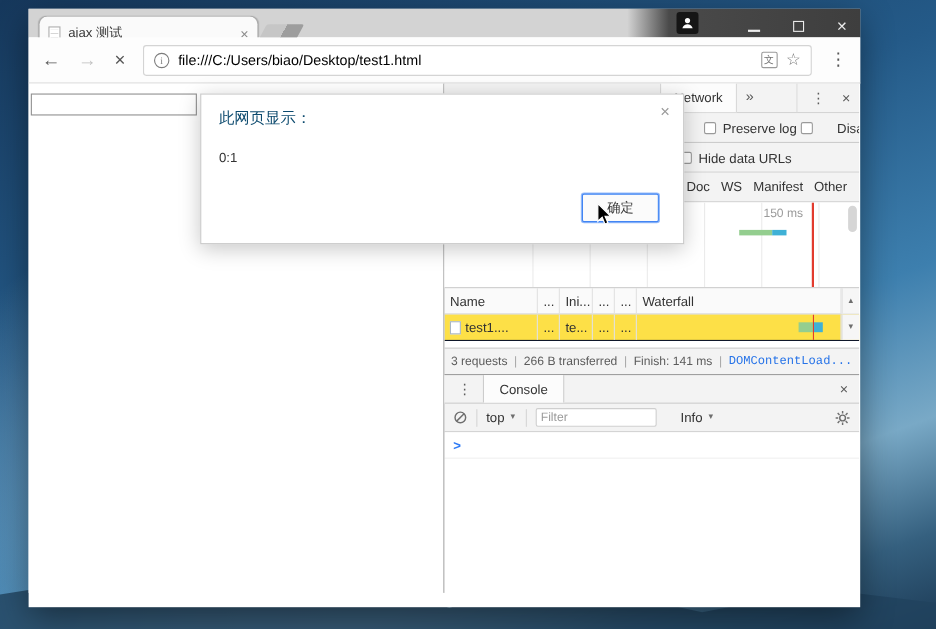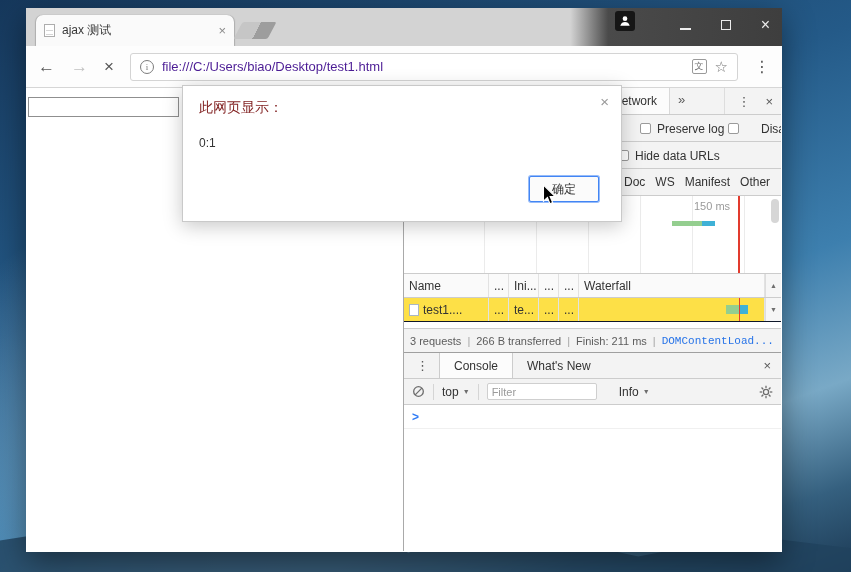--- a/index.html
+++ b/index.html
@@ -11,21 +11,21 @@
       radial-gradient(ellipse at 30% 78%, rgba(170,205,225,.85) 0%, rgba(170,205,225,0) 42%),
       linear-gradient(160deg, #16385c 0%, #245a88 38%, #3d7fae 62%, #79a9c6 78%, #35607f 90%, #1c3a55 100%);
   }
   .mountains { position: absolute; left: 0; bottom: 0; width: 100%; height: 70px; background: #21425e; opacity: .8;
     clip-path: polygon(0 100%, 0 55%, 12% 32%, 22% 68%, 35% 30%, 48% 72%, 60% 38%, 75% 78%, 88% 48%, 100% 66%, 100% 100%); }
 
   
   .window { position: absolute; left: 26px; top: 8px; width: 756px; height: 544px; background: #fff;
     box-shadow: 0 10px 30px rgba(0,0,0,.45); z-index: 2; }
 
-  .tabstrip { position: relative; height: 38px;
+  .tabstrip { position: relative; height: 26px;
     background: linear-gradient(90deg, #d3d3d3 0%, #d3d3d3 72%, #4a4a4a 77%, #3e3e3e 100%); }
   .tab { position: absolute; left: 10px; top: 7px; width: 198px; height: 31px; background: #fafafa;
     border-radius: 7px 7px 0 0; display: flex; align-items: center; padding: 0 8px; gap: 7px;
     box-shadow: -1px 0 1px rgba(0,0,0,.18), 1px 0 1px rgba(0,0,0,.18); }
   .doc-icon { width: 11px; height: 13px; border: 1px solid #adadad; background: #fff; flex: none;
     background-image: repeating-linear-gradient(180deg, transparent 0 3px, #d6d6d6 3px 4px); background-size: 7px 9px; background-position: 1px 2px; background-repeat: no-repeat; }
   .tab-title { flex: 1; font-size: 12px; color: #383838; white-space: nowrap; overflow: hidden; }
   .tab-close { font-size: 13px; color: #8b8b8b; line-height: 1; }
   .newtab { position: absolute; left: 212px; top: 14px; width: 34px; height: 17px;
     background: linear-gradient(90deg, #c6c6c6 0 55%, #9d9d9d 55%); transform: skewX(-28deg); border-radius: 2px; }
@@ -38,21 +38,21 @@
 
   .toolbar { position: relative; height: 42px; background: #fdfdfd; border-bottom: 1px solid #d6d6d6;
     display: flex; align-items: center; padding: 0 12px; gap: 16px; }
   .nav-glyph { font-size: 17px; color: #565656; line-height: 1; }
   .nav-glyph.disabled { color: #c1c1c1; }
   .omnibox { flex: 1; height: 28px; border: 1px solid #d4d4d4; border-radius: 3px; background: #fff;
     display: flex; align-items: center; padding: 0 9px; gap: 8px; min-width: 0; }
   .info-icon { width: 14px; height: 14px; border: 1px solid #7c7c7c; border-radius: 50%; flex: none;
     display: flex; align-items: center; justify-content: center; color: #7c7c7c; }
   .info-icon::after { content: "i"; font-size: 9px; font-family: "Liberation Serif", serif; }
-  .url-text { flex: 1; font-size: 13px; color: #4c1d95; white-space: nowrap; overflow: hidden; }
+  .url-text { flex: 1; font-size: 13px; color: #000000; white-space: nowrap; overflow: hidden; }
   .translate-icon { width: 15px; height: 15px; border: 1px solid #9a9a9a; border-radius: 2px; flex: none;
     display: flex; align-items: center; justify-content: center; color: #6f6f6f; background: #fff; }
   .translate-icon::after { content: "文"; font-size: 9px; }
   .star-glyph { font-size: 15px; color: #767676; line-height: 1; }
   .menu-dots { font-size: 16px; color: #565656; line-height: 1; }
 
   
   .content { display: flex; height: 463px; }
   .page-pane { width: 378px; background: #fff; border-right: 1px solid #a9a9a9; position: relative; }
   .page-input { position: absolute; left: 2px; top: 9px; width: 151px; height: 20px; border: 1px solid #8f8f8f;
@@ -115,21 +115,21 @@
   .filter-input::placeholder { color: #9a9a9a; }
   .tb-spacer { flex: 1; }
 
   .dt-console-out { flex: 1; background: #fff; }
   .prompt-row { height: 24px; border-bottom: 1px solid #f0f0f0; display: flex; align-items: center; padding: 0 8px; }
   .prompt-glyph { color: #2f7bf5; font-weight: bold; font-size: 12px; }
 
   
   .dialog { position: absolute; left: 182px; top: 85px; width: 440px; height: 137px; background: #fff;
     border: 1px solid #c9c9c9; box-shadow: 0 4px 18px rgba(0,0,0,.22); z-index: 40; }
-  .dialog-title { position: absolute; left: 16px; top: 13px; font-size: 14px; color: #7f1d1d; }
+  .dialog-title { position: absolute; left: 16px; top: 13px; font-size: 14px; color: #0c4a6e; }
   .dialog-close { position: absolute; right: 12px; top: 7px; font-size: 15px; color: #9a9a9a; }
   .dialog-msg { position: absolute; left: 16px; top: 50px; font-size: 12px; color: #333; }
   .dialog-ok { position: absolute; right: 22px; bottom: 19px; width: 70px; height: 26px; background: #fbfbfb;
     border: 1px solid #4285f4; box-shadow: 0 0 0 1px rgba(66,133,244,.55); border-radius: 2px;
     display: flex; align-items: center; justify-content: center; font-size: 12px; color: #333; }
 
   .cursor { position: absolute; left: 542px; top: 184px; z-index: 60; }
   .watermark { position: absolute; left: 505px; top: 543px; z-index: 50;
     font-family: "DejaVu Sans Mono", "Liberation Mono", monospace; font-size: 13px; color: #b0b9c0; letter-spacing: .5px; }
 </style>
@@ -255,29 +255,28 @@
           </span>
           <span class="scroll-col">▼</span>
         </div>
         <div class="dt-filler"></div>
 
         <div class="dt-summary">
           <span>3 requests</span>
           <span class="sum-sep">|</span>
           <span>266 B transferred</span>
           <span class="sum-sep">|</span>
-          <span>Finish: 211 ms</span>
+          <span>Finish: 141 ms</span>
           <span class="sum-sep">|</span>
           <span class="sum-link">DOMContentLoad...</span>
         </div>
 
         <div class="dt-drawer-tabs">
           <span class="drawer-menu sm-glyph">⋮</span>
           <span class="drawer-tab active">Console</span>
-          <span class="drawer-tab">What's New</span>
           <span class="drawer-close sm-glyph">×</span>
         </div>
 
         <div class="dt-console-toolbar">
           <svg width="13" height="13" viewBox="0 0 14 14">
             <circle cx="7" cy="7" r="5.2" fill="none" stroke="#6e6e6e" stroke-width="1.4"></circle>
             <line x1="3.4" y1="10.6" x2="10.6" y2="3.4" stroke="#6e6e6e" stroke-width="1.4"></line>
           </svg>
           <span class="vsep"></span>
           <span class="dd">

